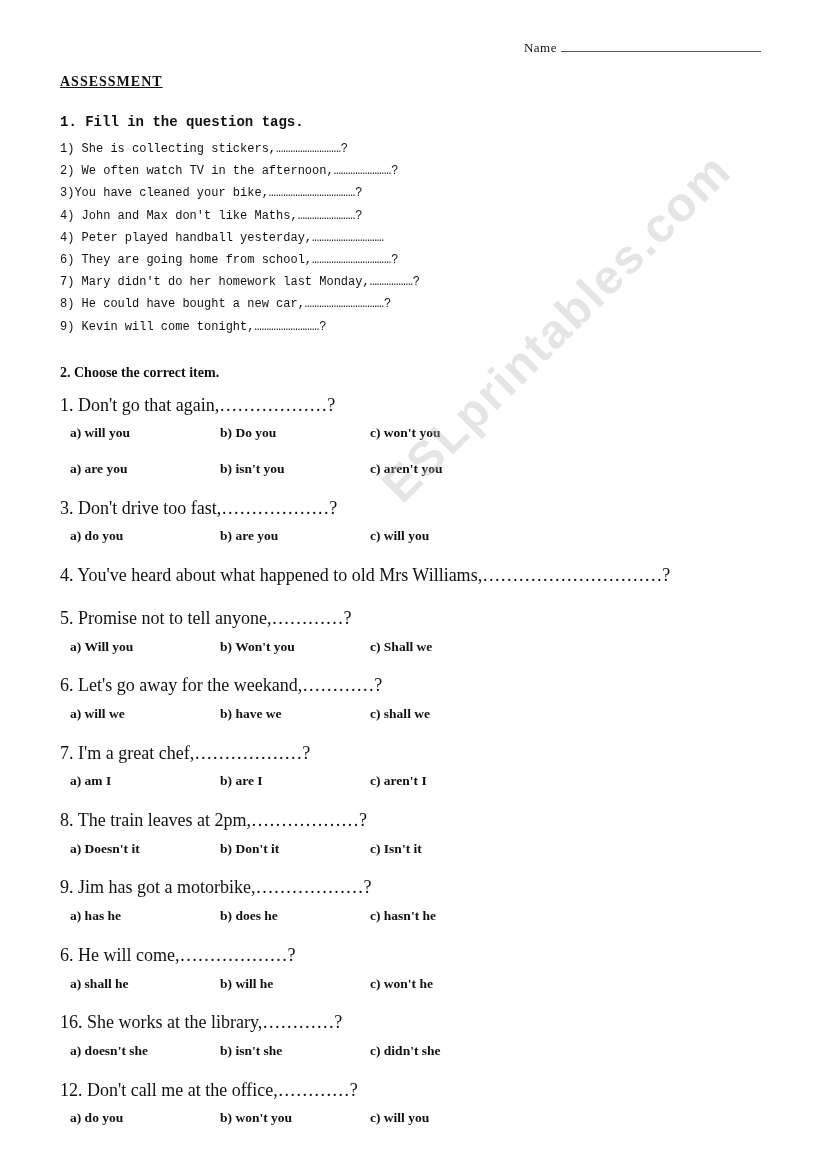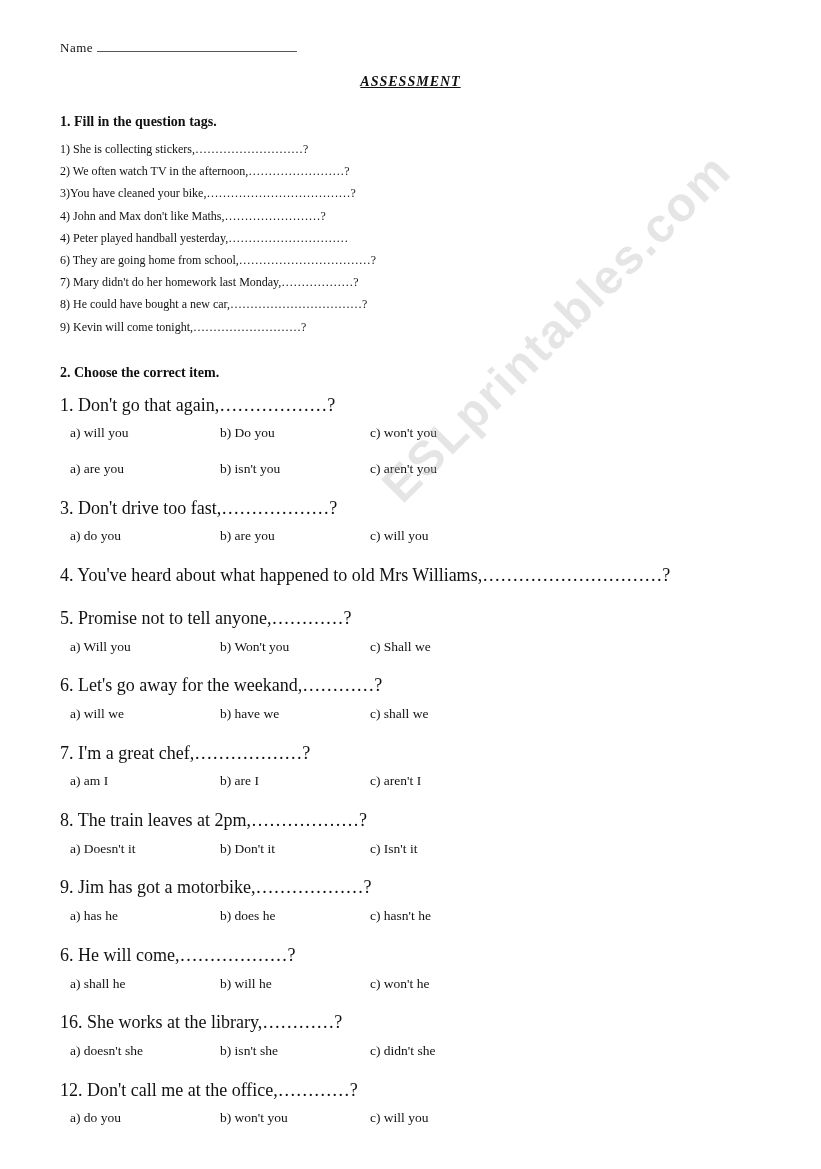--- a/index.html
+++ b/index.html
@@ -7,48 +7,48 @@
       background: #fff;
       font-family: 'Times New Roman', Times, serif;
       font-size: 13.5px;
       color: #111;
       width: 821px;
       min-height: 1169px;
       padding: 40px 60px 40px 60px;
       position: relative;
     }
     .name-line {
-      text-align: left;
+      text-align: right;
       font-size: 13px;
       margin-bottom: 18px;
       letter-spacing: 0.5px;
     }
     .name-dots {
       display: inline-block;
       border-bottom: 1px solid #555;
       width: 200px;
       margin-left: 4px;
     }
     .title {
-      text-align: center;
+      text-align: left;
       font-weight: bold;
       font-size: 14px;
       margin-bottom: 24px;
       letter-spacing: 1px;
       text-decoration: underline;
-      font-style: italic;
     }
     .section-title {
       font-weight: bold;
       font-size: 14px;
       margin-bottom: 10px;
       margin-top: 10px;
     }
     .fill-section {
       margin-bottom: 28px;
+      font-family: Liberation Mono, monospace;
     }
     .fill-item {
       margin-bottom: 3px;
       font-size: 12px;
       line-height: 1.6;
     }
     .choose-section {}
     .q-block {
       margin-bottom: 14px;
     }
@@ -56,20 +56,21 @@
       margin-bottom: 3px;
       font-size: 18px;
       line-height: 1.6;
     }
     .q-options {
       display: flex;
       gap: 0;
       font-size: 13.5px;
       line-height: 1.6;
       padding-left: 10px;
+      font-weight: bold;
     }
     .q-option {
       min-width: 150px;
     }
     .watermark {
       position: absolute;
       top: 300px;
       right: 30px;
       font-size: 48px;
       color: rgba(180,180,180,0.35);

